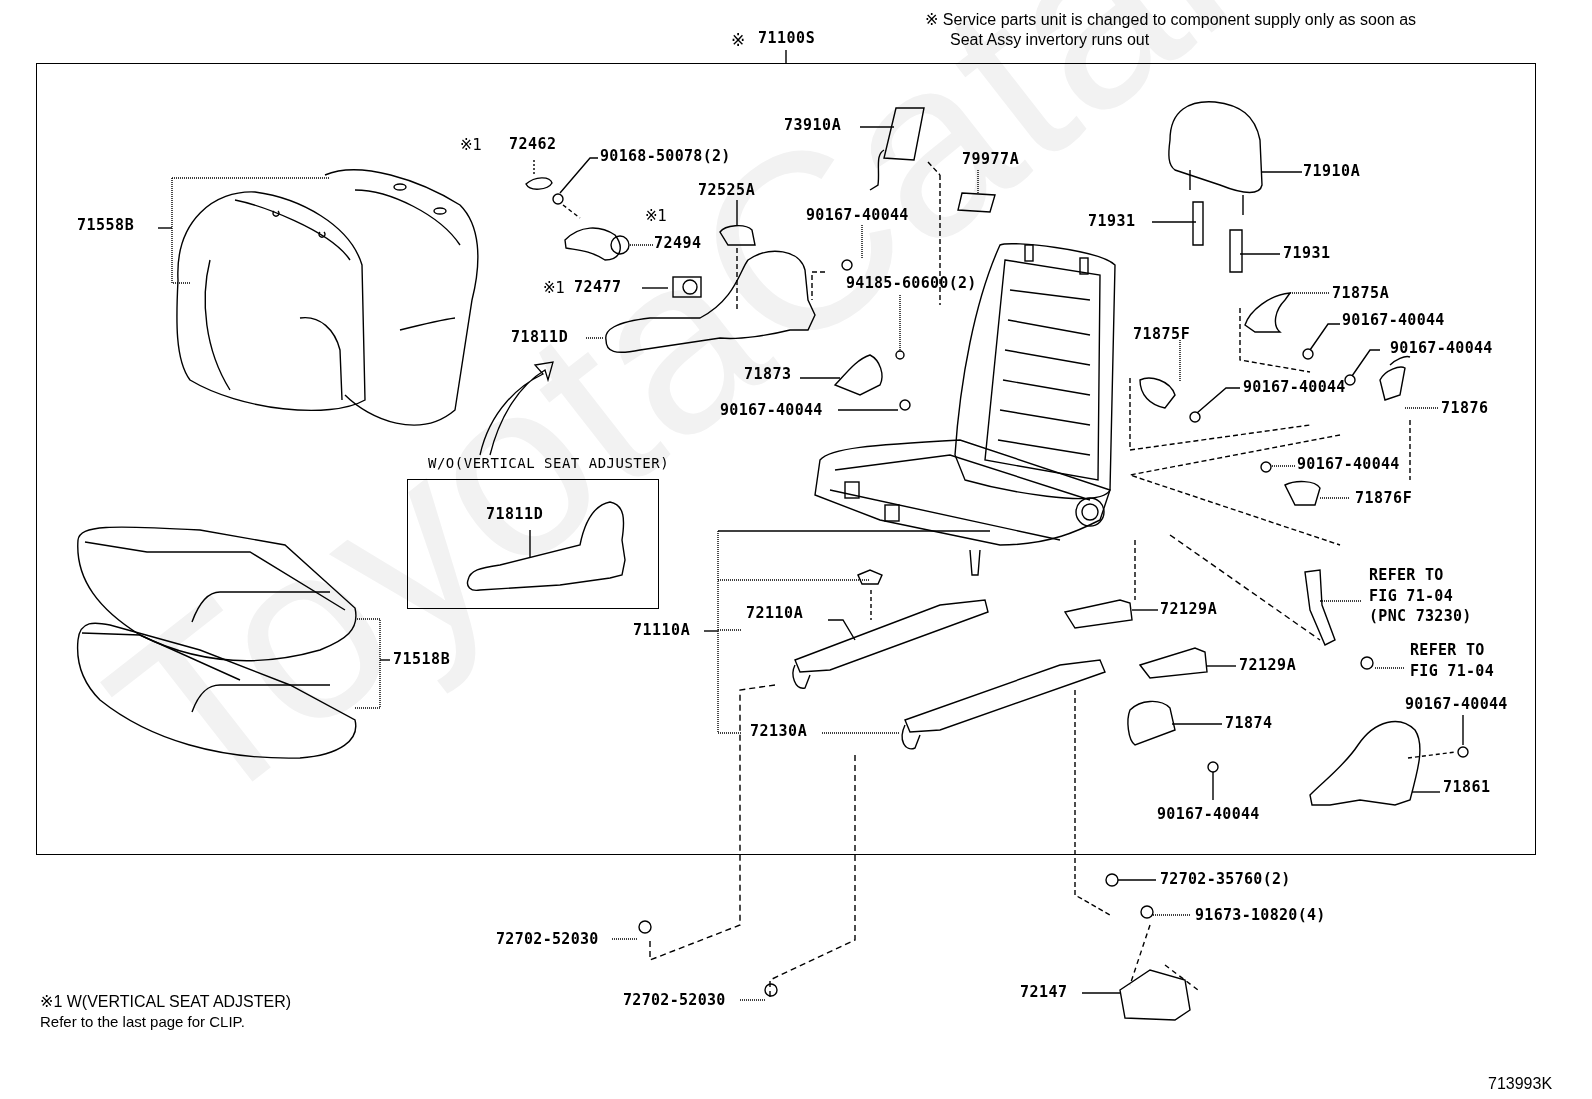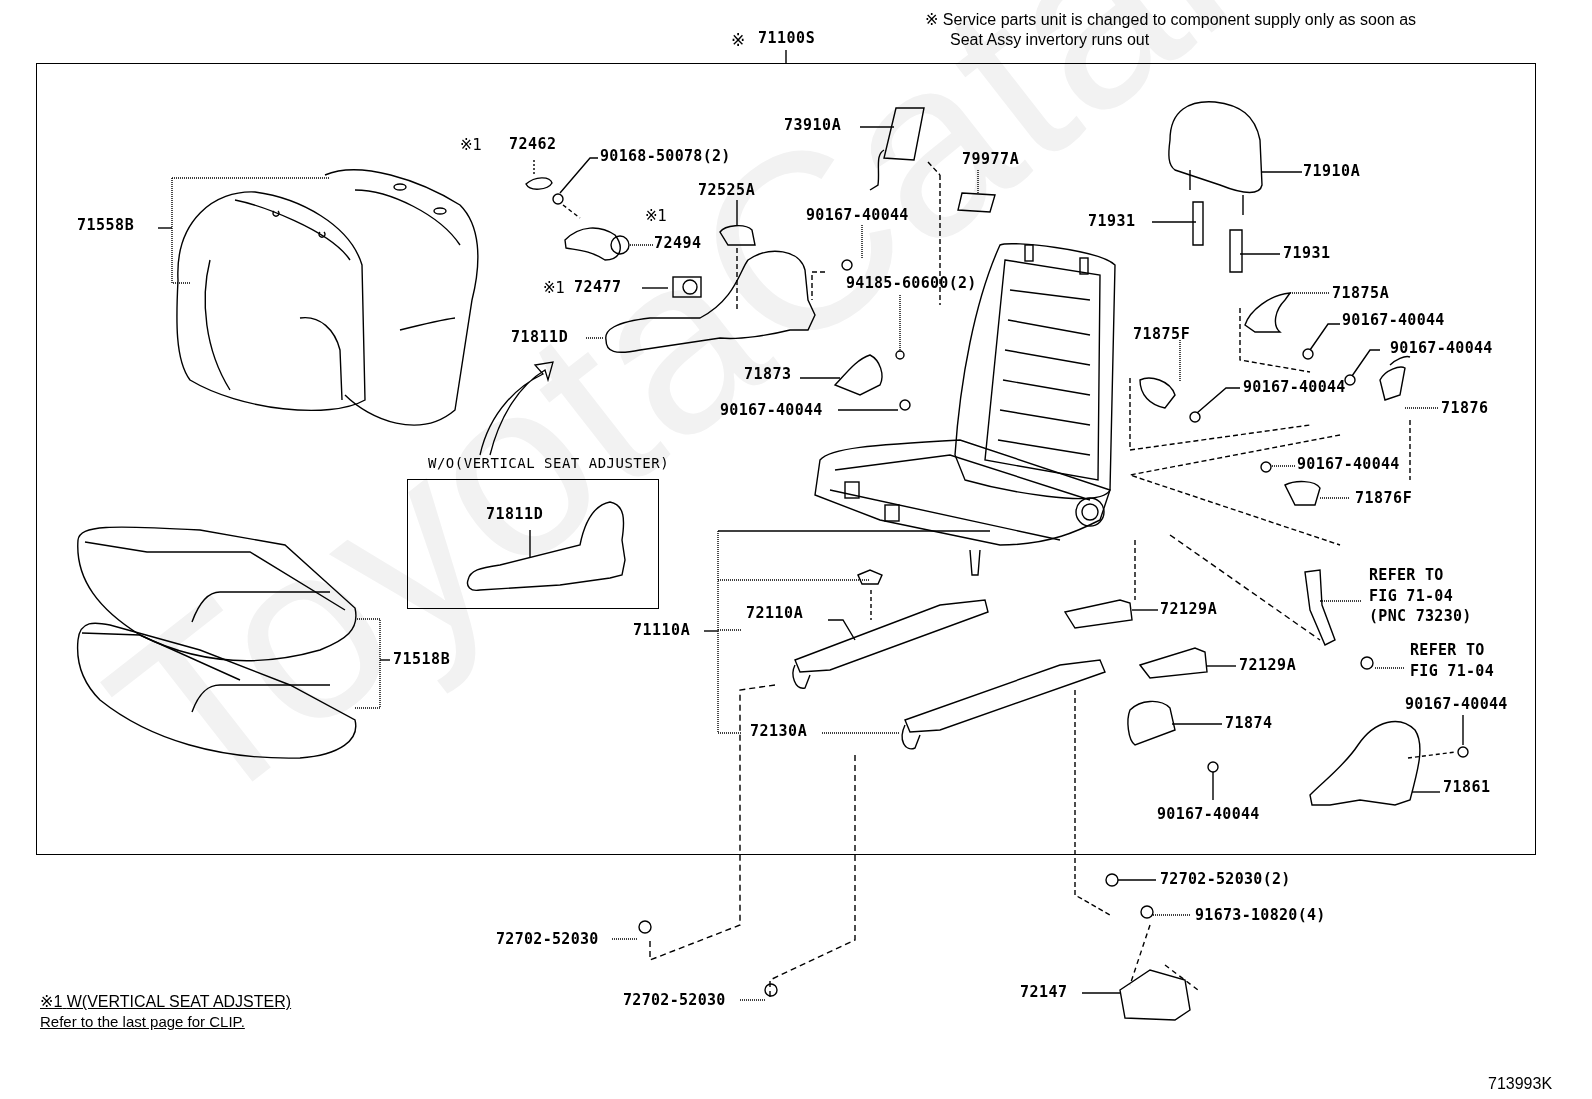--- a/index.html
+++ b/index.html
@@ -236,36 +236,36 @@
 <span class="lbl" style="left:750px;top:724px;">72130A</span>
 <span class="lbl" style="left:1160px;top:602px;">72129A</span>
 <span class="lbl" style="left:1239px;top:658px;">72129A</span>
 <span class="lbl" style="left:1225px;top:716px;">71874</span>
 <span class="lbl sm" style="left:1157px;top:807px;">90167-40044</span>
 <span class="lbl sm" style="left:1405px;top:697px;">90167-40044</span>
 <span class="lbl" style="left:1443px;top:780px;">71861</span>
 
 <span class="lbl sm" style="left:496px;top:932px;">72702-52030</span>
 <span class="lbl sm" style="left:623px;top:993px;">72702-52030</span>
-<span class="lbl sm" style="left:1160px;top:872px;">72702-52030(2)</span>
+<span class="lbl sm" style="left:1160px;top:872px;">72702-35760(2)</span>
 <span class="lbl sm" style="left:1195px;top:908px;">91673-10820(4)</span>
 <span class="lbl" style="left:1020px;top:985px;">72147</span>
 
 <div class="lbl sm" style="left:1369px;top:565px;line-height:1.38;">
   <div>REFER TO</div>
   <div>FIG 71-04</div>
   <div>(PNC 73230)</div>
 </div>
 <div class="lbl sm" style="left:1410px;top:640px;line-height:1.38;">
   <div>REFER TO</div>
   <div>FIG 71-04</div>
 </div>
 
 <span class="note" style="left:407px;top:455px;font-family:'DejaVu Sans Mono',monospace;font-size:14px;letter-spacing:0.5px;margin-left:21px;">W/O(VERTICAL SEAT ADJUSTER)</span>
 <span class="lbl" style="left:486px;top:507px;">71811D</span>
 
-<div class="note" style="left:40px;top:992px;text-decoration:underline;">
+<div class="note" style="left:40px;top:992px;">
   <span>※1</span>
   <span>W(VERTICAL SEAT ADJSTER)</span><br>
   <span style="font-size:15px;">Refer to the last page for CLIP.</span>
 </div>
 
 <span class="note" style="left:1488px;top:1074px;">713993K</span>
 
 </body></html>

